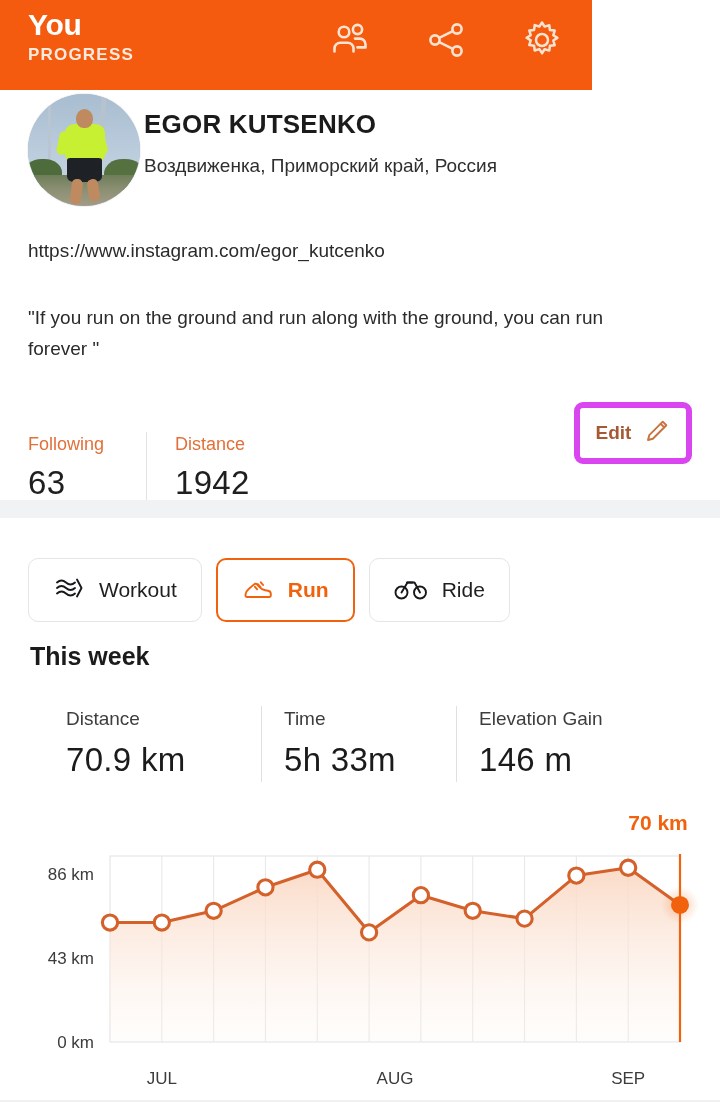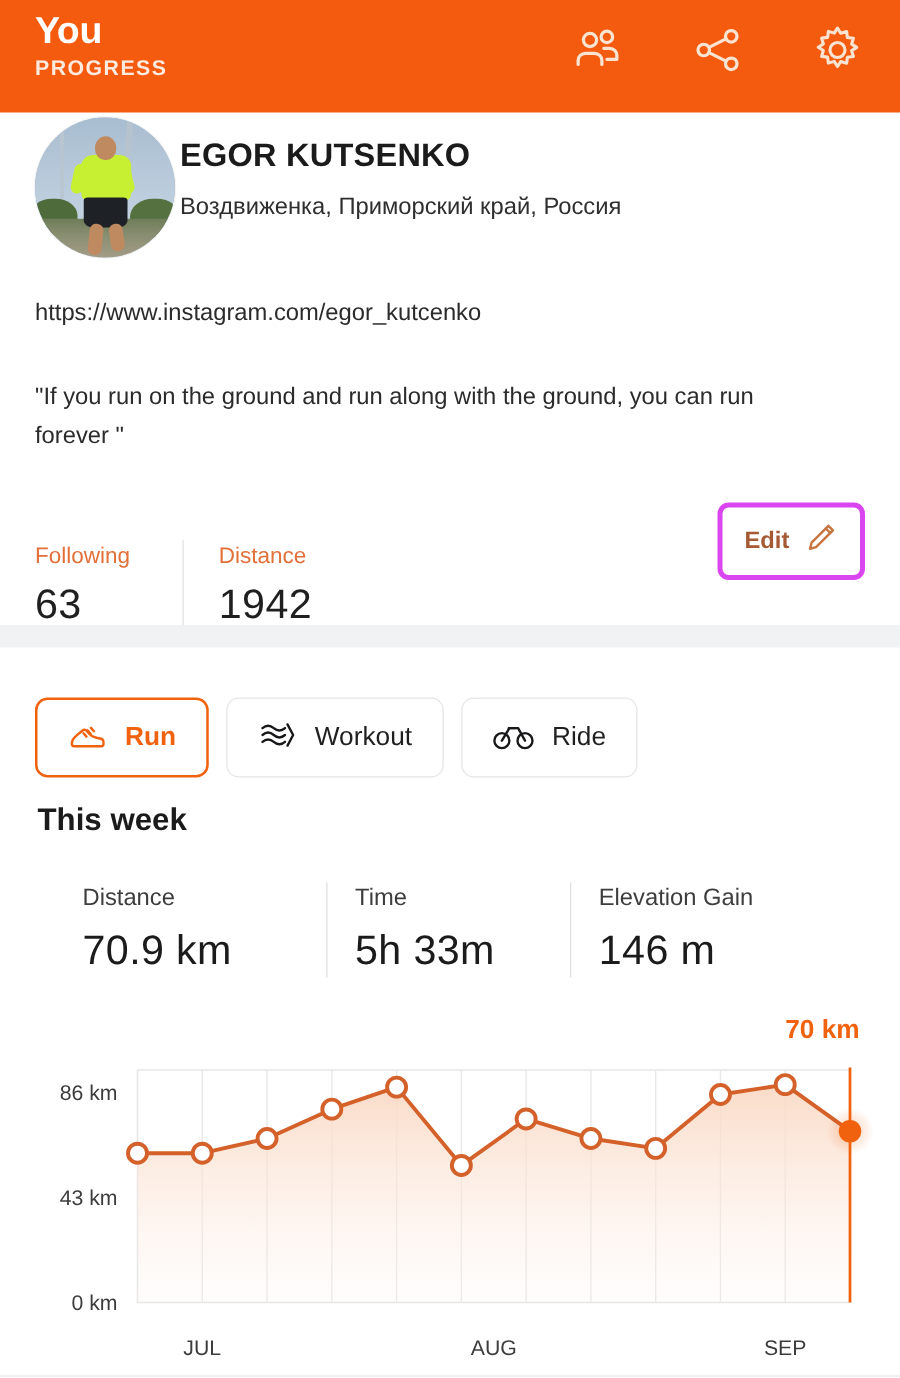--- a/index.html
+++ b/index.html
@@ -6,21 +6,21 @@
   html, body {
     width: 720px; height: 1102px;
     background: #ffffff;
     font-family: "Liberation Sans", sans-serif;
     overflow: hidden;
   }
   #app { position: relative; width: 720px; height: 1102px; background:#fff; }
 
   
   .header {
-    position: absolute; left:0; top:0; width:720px; height:90px;
+    position: absolute; left:0; top:0; width:592px; height:90px;
     background: #f45b0e;
     display:flex; align-items:flex-start; justify-content:space-between;
     padding: 6px 22px 0 28px;
   }
   .header-titles { display:flex; flex-direction:column; gap:2px; padding-top:2px;}
   .h-you {
     color:#ffffff; font-size:30px; font-weight:bold; letter-spacing:-0.3px;
     line-height:34px;
   }
   .h-progress {
@@ -79,21 +79,21 @@
     position:absolute; left:28px; top:393px; width:664px;
     display:flex; align-items:flex-start;
   }
   .soc-col { display:flex; flex-direction:column;margin-top:39px; }
   .soc-col.following { width:118px; }
   .soc-col.followers { padding-left:28px; border-left:1px solid #e2e2e2; height:72px; }
   .soc-label { font-size:18px; color:#e2703a; line-height:24px; }
   .soc-value { font-size:33px; color:#1f1f1f; line-height:42px; margin-top:6px; letter-spacing:0.3px;}
   .edit-btn {
     position:absolute; right:0; top:9px;
-    width:118px; height:62px; border:4px solid #d946ef; border-radius:9px;
+    width:118px; height:62px; border:6px solid #d946ef; border-radius:9px;
     display:flex; align-items:center; justify-content:center; gap:12px;
     background:#fff; cursor:pointer;
   }
   .edit-label { font-size:19px; font-weight:bold; color:#a65a33; }
 
   .divider-band {
     position:absolute; left:0; top:500px; width:720px; height:18px;
     background:#f1f2f4;
   }
 
@@ -212,39 +212,39 @@
           <path d="M20.5 3.8l3.7 3.7-14 14-5 1.3 1.3-5z"></path>
           <path d="M18.3 6l3.7 3.7"></path>
         </svg>
       </span>
     </div>
   </div>
 
   <div class="divider-band"></div>
 
   <div class="tabs">
-    <div class="tab active">
-      <span>
-        <svg viewBox="0 0 32 32" width="32" height="32" fill="none" stroke="#f0620e" stroke-width="1.9" stroke-linecap="round" stroke-linejoin="round">
-          <path d="M3.5 22.5c0-2.4 1.3-4 3.2-5.6L12 12.4c1-.9 2.3-.8 3.2.2l2.3 2.6c1.5 1.7 3.4 2.6 5.6 3l3 .6c1.6.3 2.7 1.5 2.7 3v1.4c0 1-.8 1.8-1.8 1.8H5.3c-1 0-1.8-.8-1.8-1.8z"></path>
-          <path d="M12.8 14.6l2.4 2.7M15.9 12.2l2.6 2.9M18.8 10.3l2.3 2.7"></path>
-        </svg>
-      </span>
-      <span class="tab-label">Run</span>
-    </div>
     <div class="tab">
       <span>
         <svg viewBox="0 0 32 32" width="32" height="32" fill="none" stroke="#18181b" stroke-width="1.9" stroke-linecap="round" stroke-linejoin="round">
           <path d="M4 10.5c3-2.6 6-2.6 9 0s6 2.6 9 0"></path>
           <path d="M4 16c3-2.6 6-2.6 9 0s6 2.6 9 0"></path>
           <path d="M4 21.5c3-2.6 6-2.6 9 0s6 2.6 9 0"></path>
           <path d="M24 7.5L28.5 16 24 24.5"></path>
         </svg>
       </span>
       <span class="tab-label">Workout</span>
+    </div>
+    <div class="tab active">
+      <span>
+        <svg viewBox="0 0 32 32" width="32" height="32" fill="none" stroke="#f0620e" stroke-width="1.9" stroke-linecap="round" stroke-linejoin="round">
+          <path d="M3.5 22.5c0-2.4 1.3-4 3.2-5.6L12 12.4c1-.9 2.3-.8 3.2.2l2.3 2.6c1.5 1.7 3.4 2.6 5.6 3l3 .6c1.6.3 2.7 1.5 2.7 3v1.4c0 1-.8 1.8-1.8 1.8H5.3c-1 0-1.8-.8-1.8-1.8z"></path>
+          <path d="M12.8 14.6l2.4 2.7M15.9 12.2l2.6 2.9M18.8 10.3l2.3 2.7"></path>
+        </svg>
+      </span>
+      <span class="tab-label">Run</span>
     </div>
     <div class="tab">
       <span>
         <svg viewBox="0 0 34 28" width="34" height="28" fill="none" stroke="#18181b" stroke-width="1.9" stroke-linecap="round" stroke-linejoin="round">
           <circle cx="7.5" cy="18.5" r="6"></circle>
           <circle cx="26" cy="18.5" r="6"></circle>
           <path d="M7.5 18.5l6-10h7l5.5 10"></path>
           <path d="M13 8.5h5.5"></path>
         </svg>
       </span>

